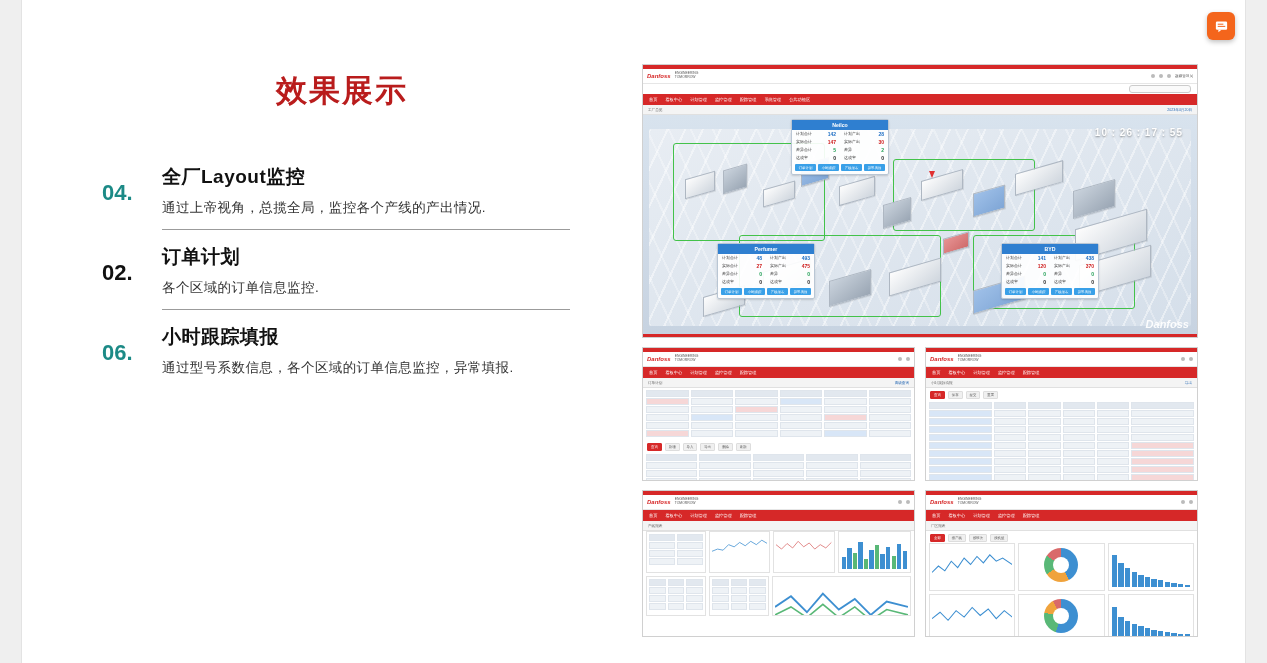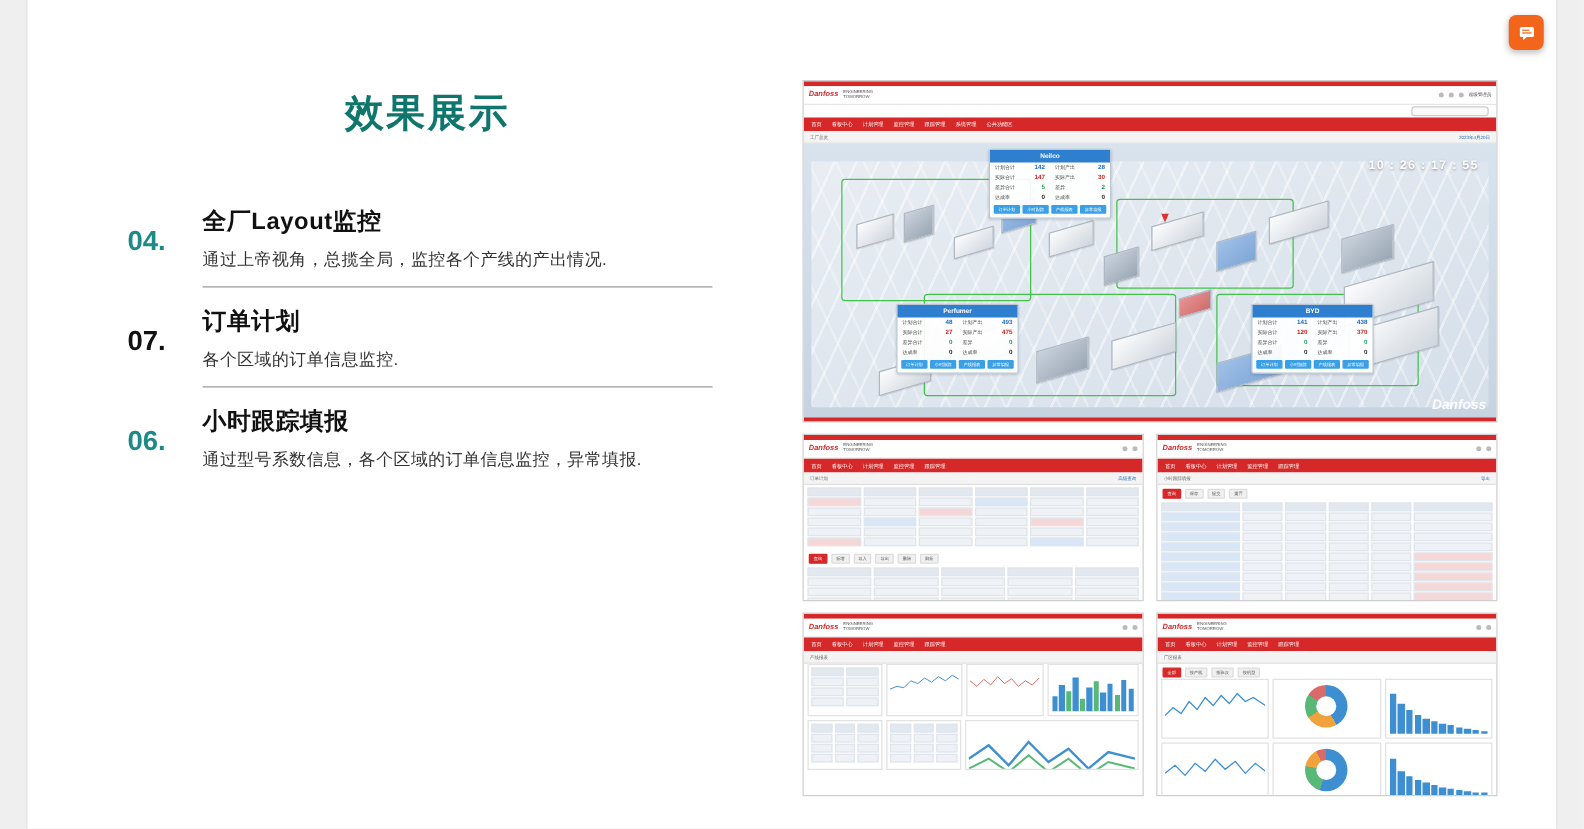--- a/index.html
+++ b/index.html
@@ -25,21 +25,21 @@
   
   .left-col {
     position: absolute;
     left: 60px;
     top: 70px;
     width: 520px;
   }
   .slide-title {
     font-size: 31px;
     font-weight: bold;
-    color: #0f766e;
+    color: #b91c1c;
     text-align: center;
     letter-spacing: 2px;
     margin-bottom: 52px;
   }
   .item {
     position: relative;
     padding-left: 80px;
     margin-bottom: 14px;
   }
   .item .num {
@@ -375,21 +375,21 @@
     <div class="slide-title">效果展示</div>
 
     <div class="item">
       <div class="num">04.</div>
       <div class="item-title">全厂Layout监控</div>
       <div class="item-desc">通过上帝视角，总揽全局，监控各个产线的产出情况.</div>
       <div class="rule"></div>
     </div>
 
     <div class="item">
-      <div class="num dark">07.</div>
+      <div class="num dark">02.</div>
       <div class="item-title">订单计划</div>
       <div class="item-desc">各个区域的订单信息监控.</div>
       <div class="rule"></div>
     </div>
 
     <div class="item">
       <div class="num">06.</div>
       <div class="item-title">小时跟踪填报</div>
       <div class="item-desc">通过型号系数信息，各个区域的订单信息监控，异常填报.</div>
       <div class="rule"></div>

